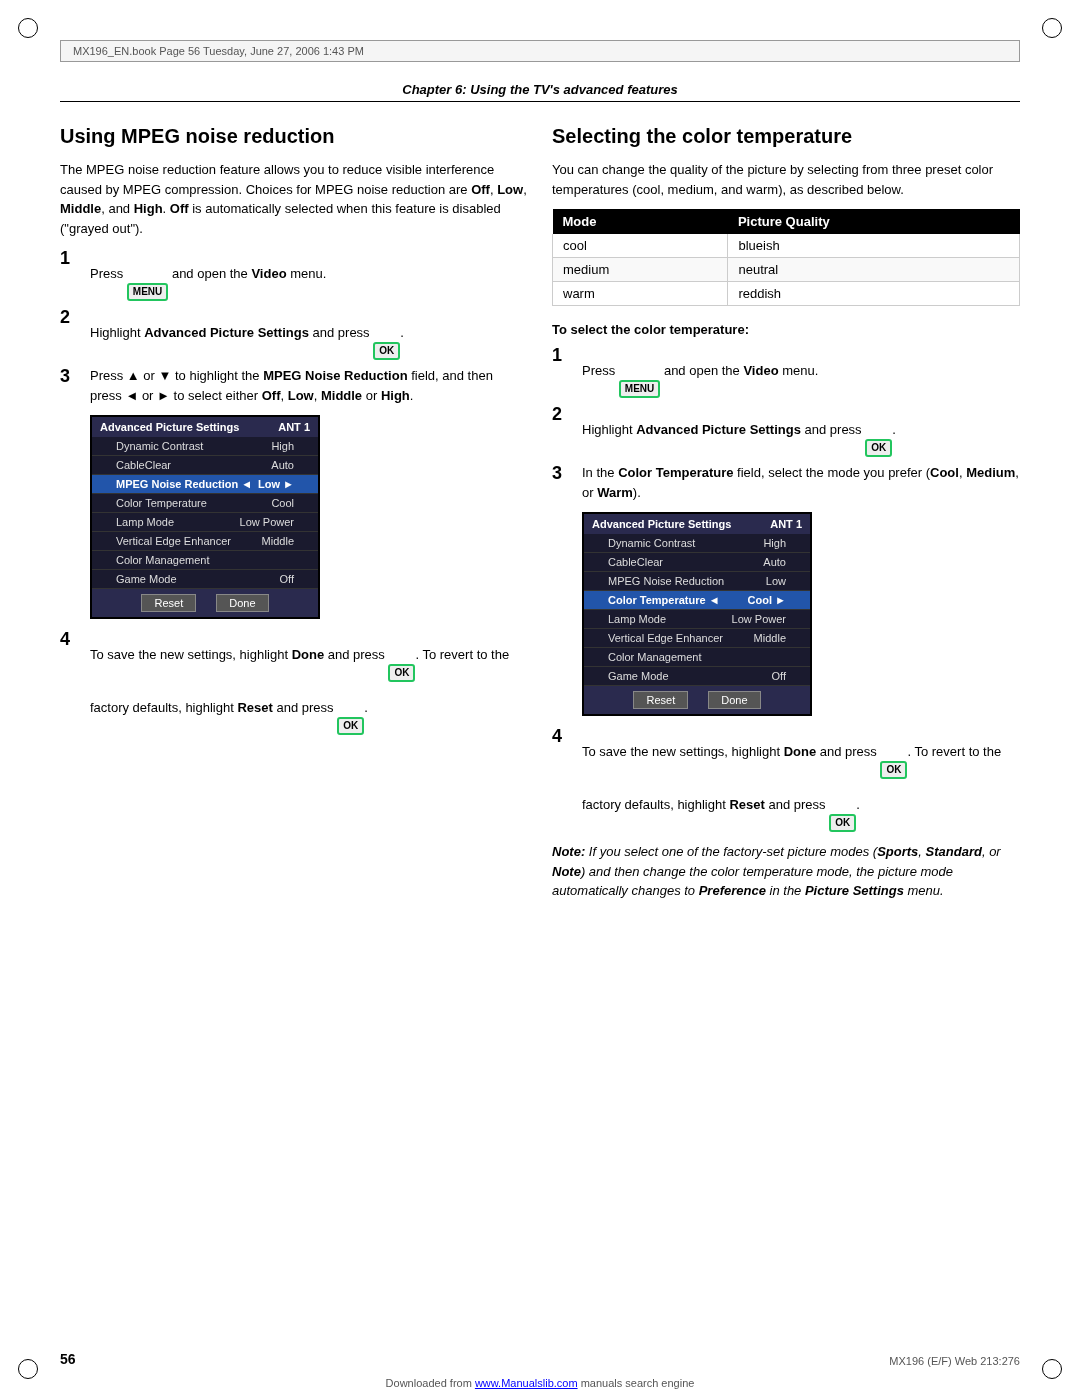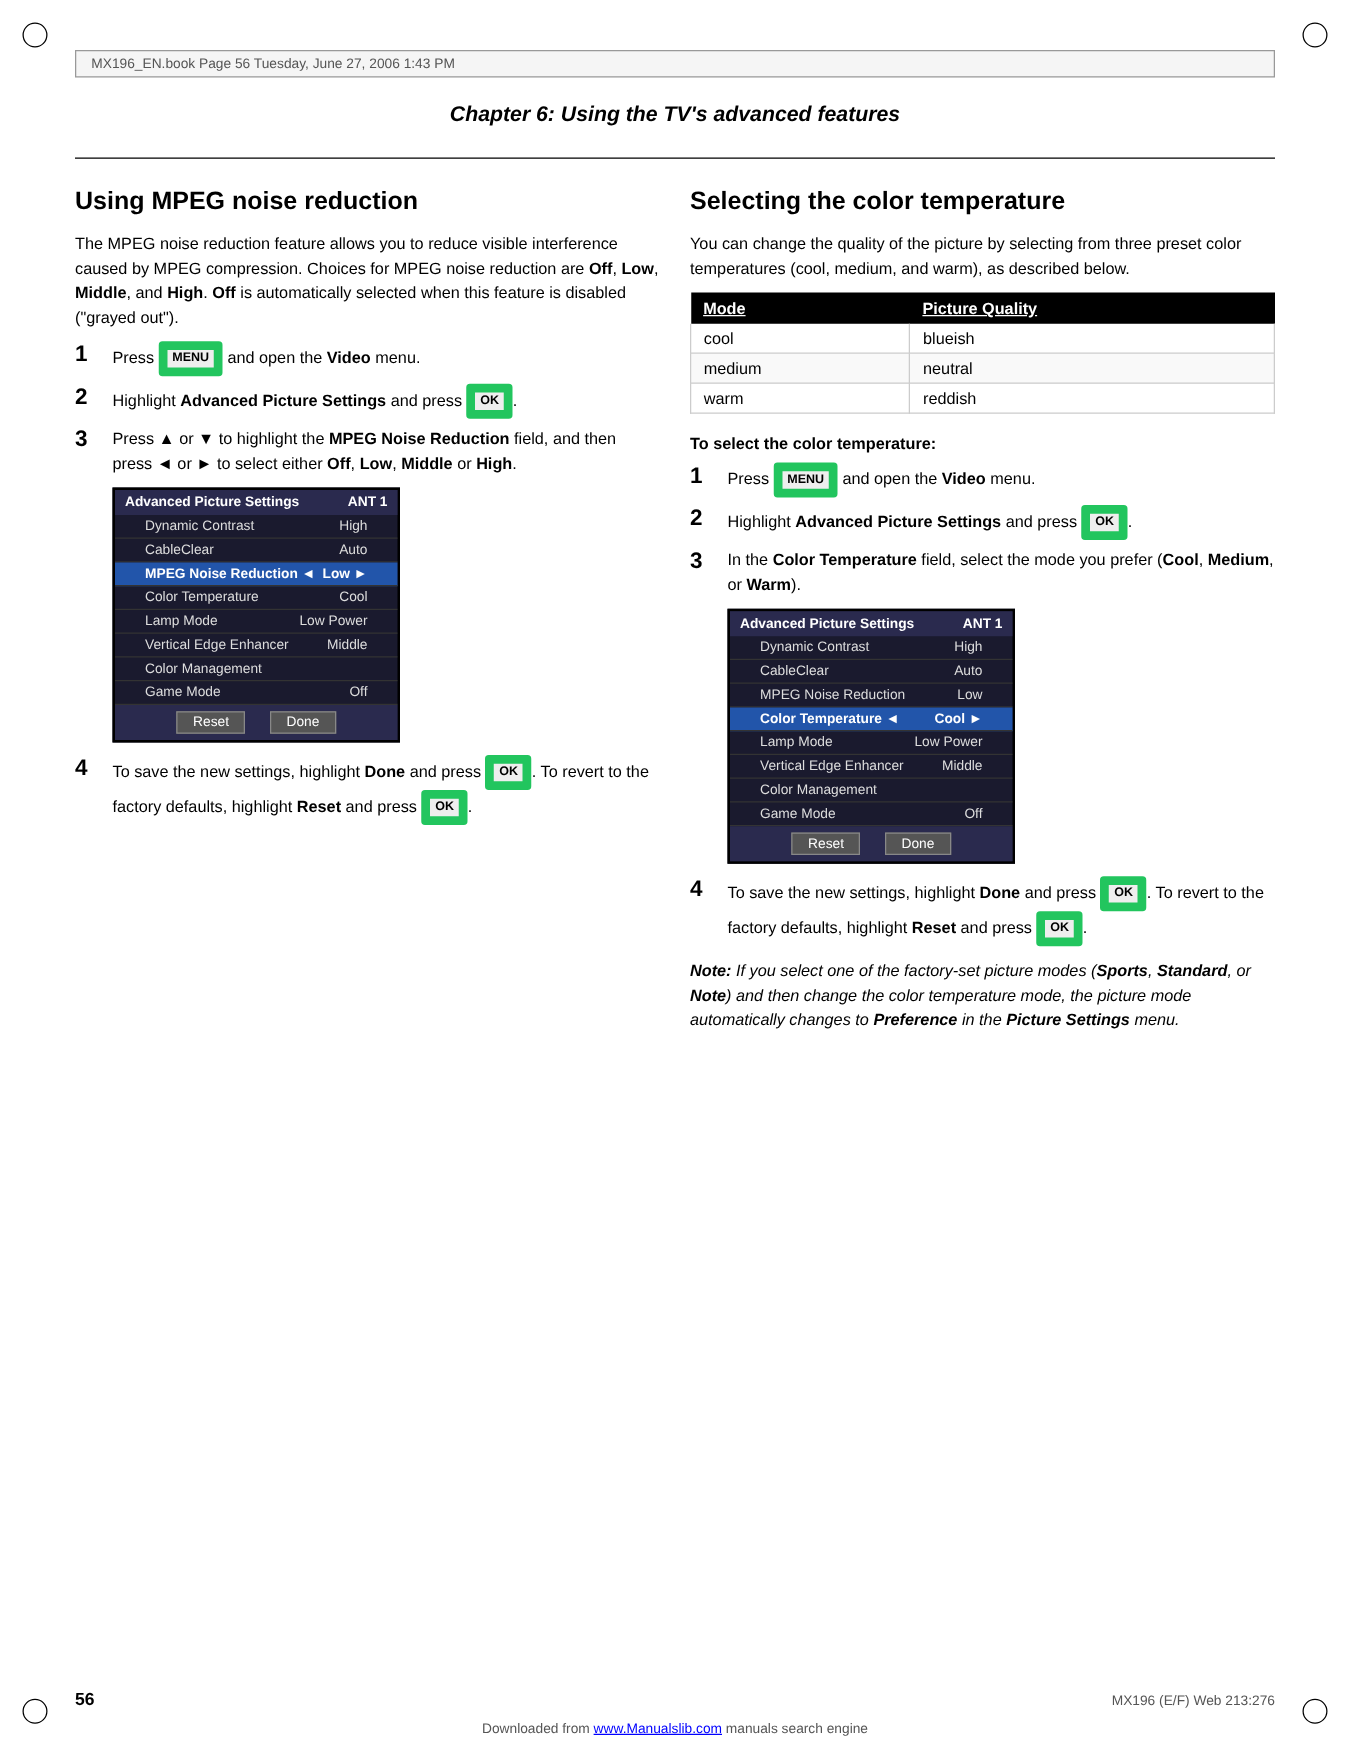--- a/index.html
+++ b/index.html
@@ -43,24 +43,24 @@
       color: #555;
       margin-bottom: 20px;
       width: 100%;
     }
 
     
     .chapter-header {
       text-align: center;
       font-style: italic;
       font-weight: bold;
-      font-size: 17px;
+      font-size: 13px;
       margin-bottom: 22px;
       border-bottom: 1px solid #000;
-      padding-bottom: 24px;
+      padding-bottom: 4px;
     }
 
     
     .two-col {
       display: flex;
       gap: 24px;
       width: 100%;
     }
 
     .col-left {
@@ -121,28 +121,29 @@
       line-height: 1.2;
     }
 
     .list-content {
       flex: 1;
     }
 
     
     .kbd-btn {
       display: inline-block;
-      border: 7px solid #22c55e;
+      border: 2px solid #22c55e;
       border-radius: 3px;
       background: #eee;
       padding: 0 4px;
       font-size: 10px;
       font-weight: bold;
       vertical-align: middle;
       line-height: 1.4;
+      margin-top: 35px;
     }
 
     
     .tv-menu {
       border: 2px solid #000;
       background: #1a1a2e;
       color: #fff;
       font-size: 11px;
       width: 230px;
       margin: 10px 0 10px 30px;
@@ -206,21 +207,20 @@
       font-size: 13px;
     }
 
     .color-temp-table th {
       background: #000;
       color: #fff;
       padding: 5px 10px;
       text-align: left;
       font-weight: bold;
       font-size: 13px;
-      text-decoration: underline;
     }
 
     .color-temp-table td {
       padding: 4px 10px;
       border-bottom: 1px solid #ccc;
       border-left: 1px solid #ccc;
       border-right: 1px solid #ccc;
     }
 
     .color-temp-table tr:last-child td {

